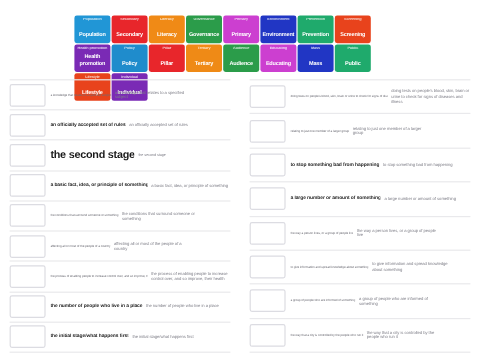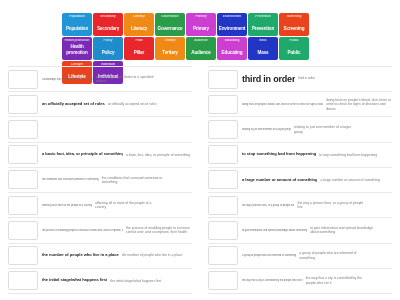--- a/index.html
+++ b/index.html
@@ -214,20 +214,24 @@
         </div>
         <div class="row">
           <div class="drop-slot"></div>
           <div class="def-wrap">
             <div class="def-main">an officially accepted set of rules</div>
             <div class="def-ghost">an officially accepted set of rules</div>
           </div>
         </div>
         <div class="row">
           <div class="drop-slot"></div>
+          <div class="def-wrap">
+            <div class="def-main big">the second stage</div>
+            <div class="def-ghost">the second stage</div>
+          </div>
         </div>
         <div class="row">
           <div class="drop-slot"></div>
           <div class="def-wrap">
             <div class="def-main">a basic fact, idea, or principle of something</div>
             <div class="def-ghost">a basic fact, idea, or principle of something</div>
           </div>
         </div>
         <div class="row">
           <div class="drop-slot"></div>
@@ -262,27 +266,20 @@
           <div class="def-wrap">
             <div class="def-main">the initial stage/what happens first</div>
             <div class="def-ghost">the initial stage/what happens first</div>
           </div>
         </div>
       </div>
     <div class="column">
         <div class="row">
           <div class="drop-slot"></div>
           <div class="def-wrap">
-            <div class="def-main big">third in order</div>
-            <div class="def-ghost">third in order</div>
-          </div>
-        </div>
-        <div class="row">
-          <div class="drop-slot"></div>
-          <div class="def-wrap">
             <div class="def-main tiny">doing tests on people's blood, skin, brain or urine to check for signs of diseases and illness</div>
             <div class="def-ghost">doing tests on people's blood, skin, brain or urine to check for signs of diseases and illness</div>
           </div>
         </div>
         <div class="row">
           <div class="drop-slot"></div>
           <div class="def-wrap">
             <div class="def-main tiny">relating to just one member of a larger group</div>
             <div class="def-ghost">relating to just one member of a larger group</div>
           </div>

